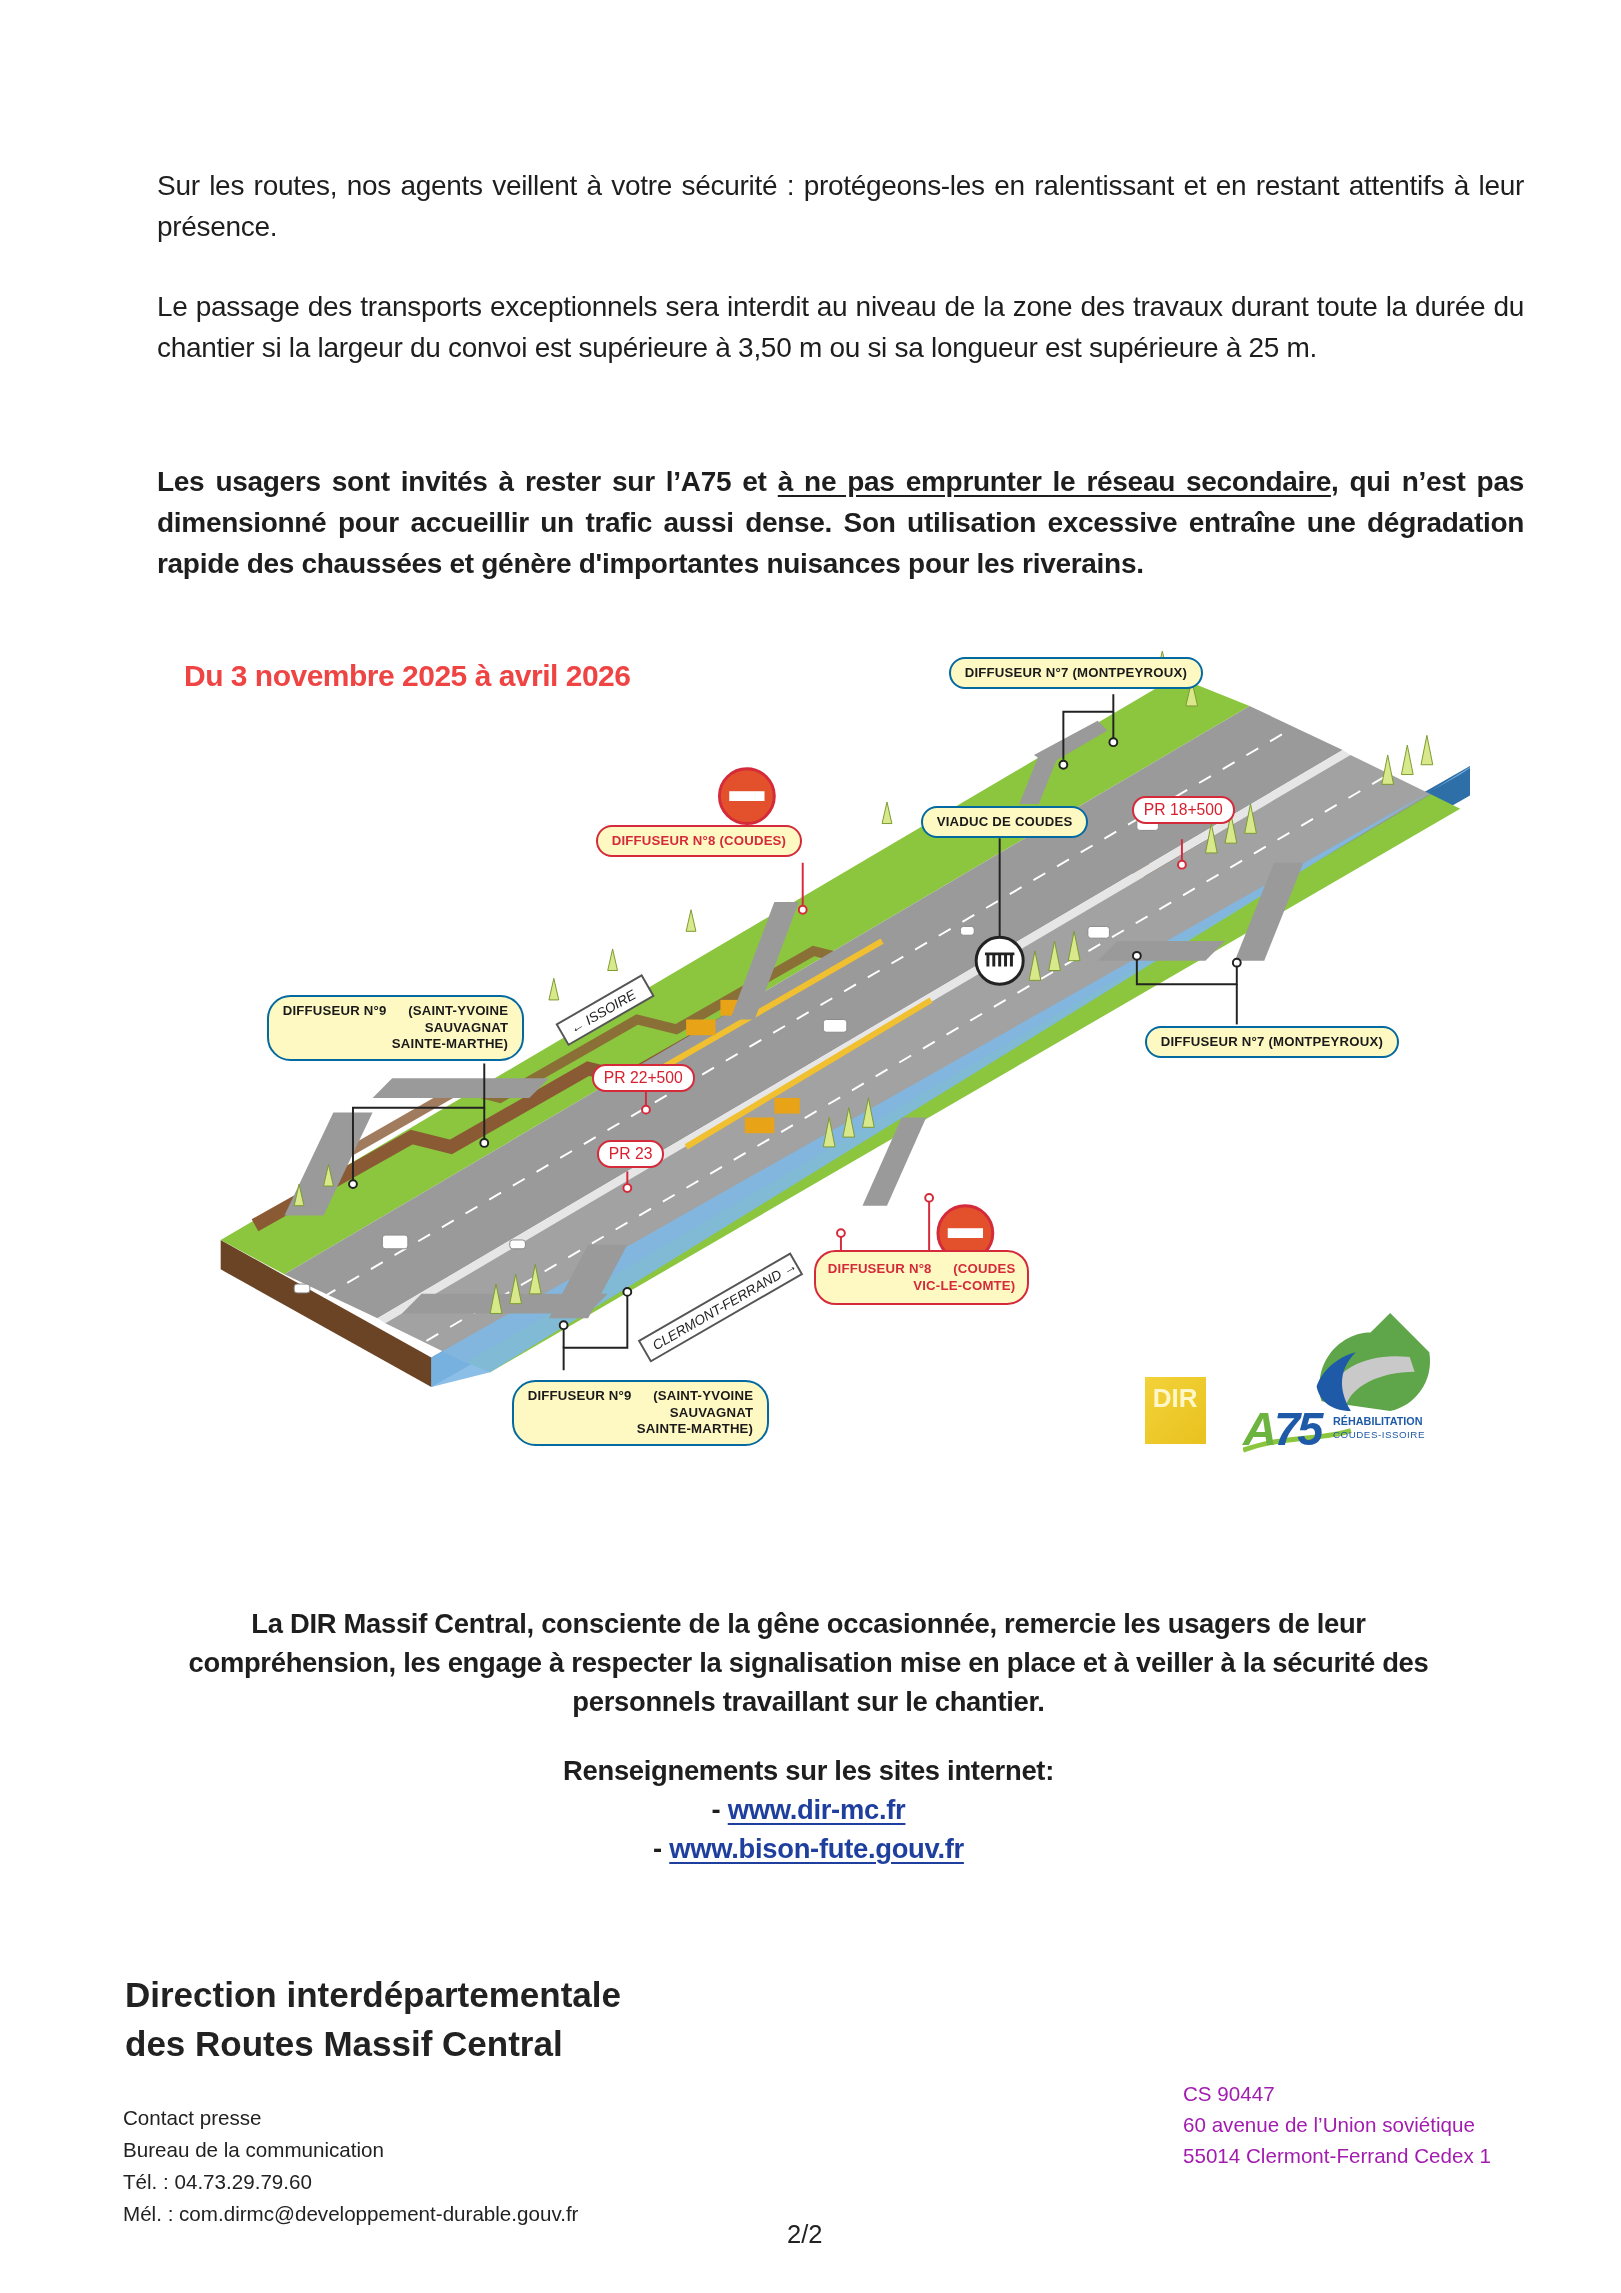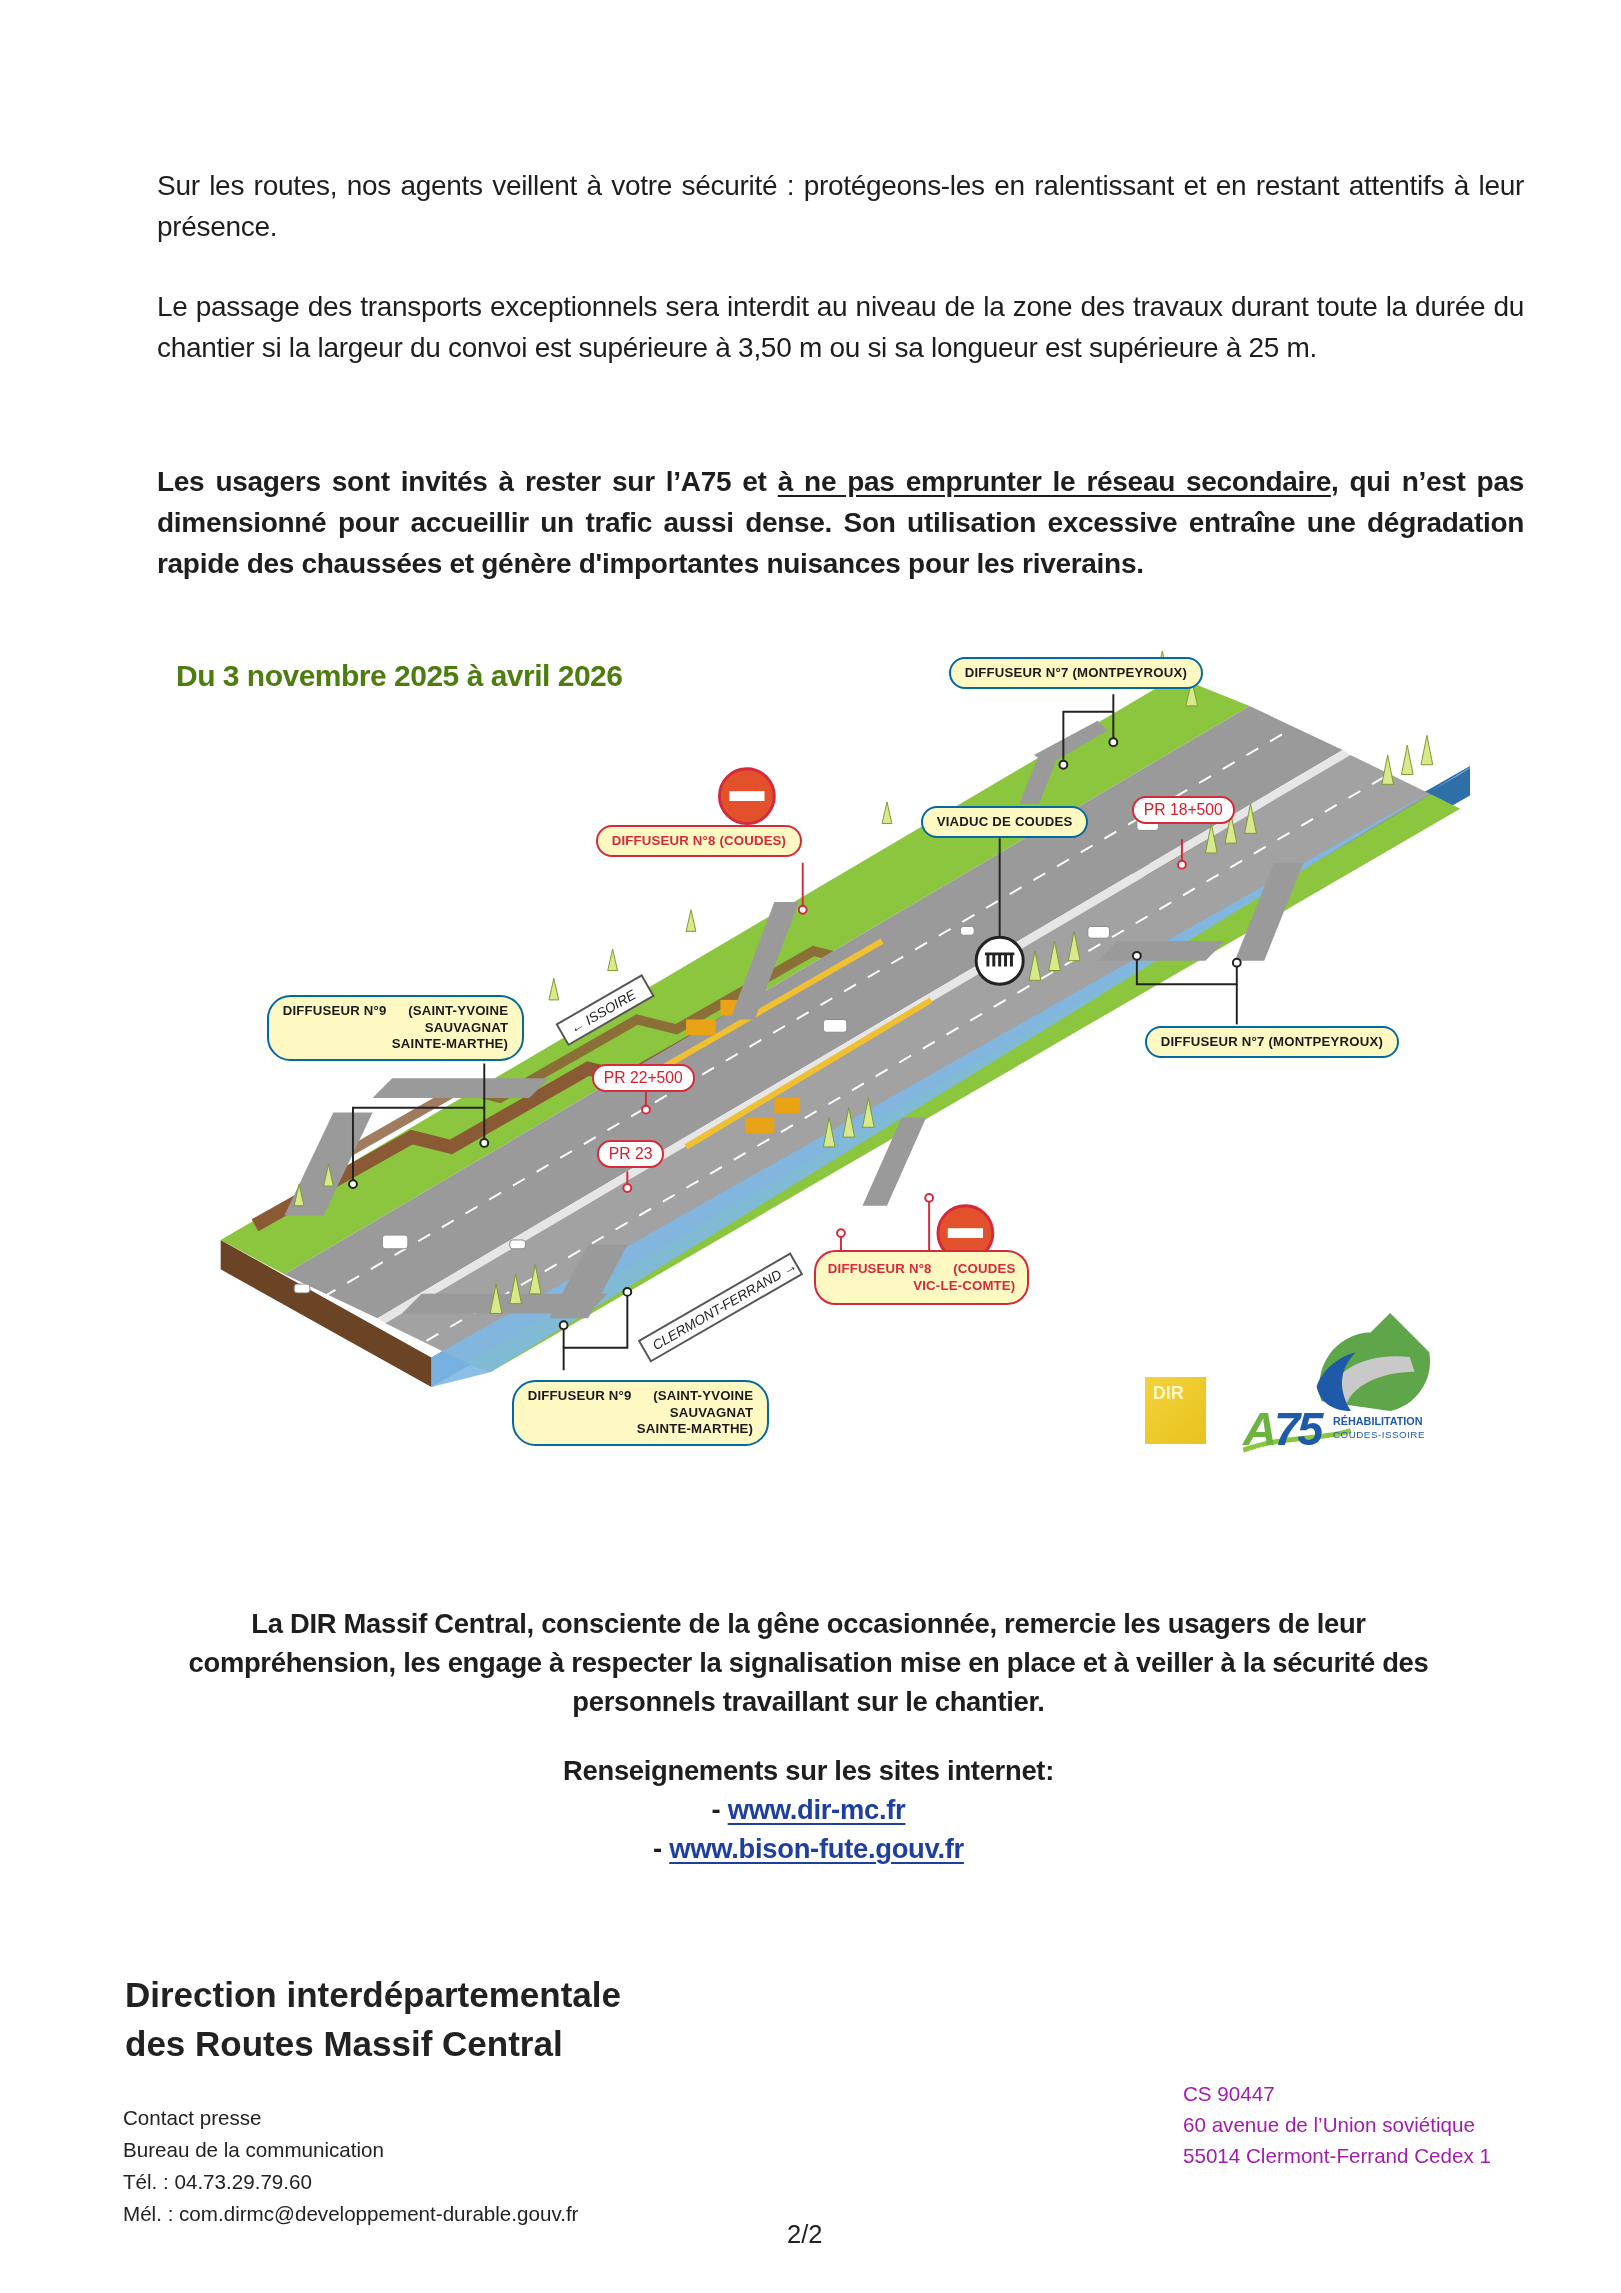--- a/index.html
+++ b/index.html
@@ -4,41 +4,41 @@
 <style>
   html, body { margin:0; padding:0; background:#ffffff; }
   body { width:1621px; height:2294px; position:relative; overflow:hidden;
          font-family:"Liberation Sans", sans-serif; color:#1e1e1e; }
   .para { position:absolute; left:157px; width:1367px; font-size:28px; line-height:41px;
           font-family:"Liberation Sans", sans-serif; letter-spacing:-0.3px; text-align:justify; }
   .para p { margin:0; }
   .bold { font-weight:bold; }
   .u { text-decoration:underline; text-underline-offset:3.9px; }
   .diagram { position:absolute; left:157px; top:647px; width:1313px; height:843px; }
-  .date-title { position:absolute; left:176px; top:659px; color:#4d7c0f; font-size:30px;
+  .date-title { position:absolute; left:184px; top:659px; color:#ef4444; font-size:30px;
                 font-weight:bold; letter-spacing:-0.5px; }
   .label { position:absolute; background:#fef9c3; border:2px solid #0369a1; border-radius:17.6px;
            font-size:13.2px; font-weight:bold; letter-spacing:0.2px; padding:5.9px 13.7px; color:#1a1a1a;
            white-space:nowrap; line-height:16.7px; }
   .label.red { border-color:#d42a3a; color:#d42a3a; }
   .label .row { display:flex; justify-content:space-between; gap:21.6px; }
   .label .right { text-align:right; }
   .pr { position:absolute; background:#fff; border:2px solid #d42a3a; border-radius:13.7px; color:#d9202f;
         font-weight:normal; font-size:15.7px; padding:2.9px 9.8px; white-space:nowrap; }
   .closing { position:absolute; left:147px; width:1323px; text-align:center; font-weight:bold;
              font-size:27.4px; line-height:39px; letter-spacing:-0.3px; }
   .closing p { margin:0; }
   .link { color:#1f3f9e; text-decoration:underline; text-underline-offset:3.9px; }
   .org { position:absolute; left:125px; top:1970px; font-size:35px; font-weight:bold; line-height:49px; color:#222; }
   .contact { position:absolute; left:123px; top:2102px; font-size:20.6px; line-height:32px; color:#222; }
   .address { position:absolute; left:1183px; top:2078px; font-size:20.6px; line-height:31px; color:#a21caf; }
   .pagenum { position:absolute; left:787px; top:2220px; font-size:25.5px; color:#222; }
   .logo-dir { position:absolute; left:1145px; top:1377px; width:61px; height:67px;
               background:linear-gradient(135deg,#f3d23a,#e8c21e); }
-  .logo-dir span { position:absolute; left:7.8px; top:5.9px; color:#fff7c8; font-weight:bold; font-size:18px; }
+  .logo-dir span { position:absolute; left:7.8px; top:5.9px; color:#fff7c8; font-weight:bold; font-size:26px; }
   .logo-a75 { position:absolute; left:1243px; top:1313px; width:206px; height:147px; }
   .logo-a75 .txt-a75 { position:absolute; left:0; top:88px; font-size:47px; font-weight:bold; font-style:italic;
                        color:#6cb33f; letter-spacing:-2.9px; }
   .logo-a75 .txt-a75 b { color:#1e5aa8; }
   .logo-a75 .rehab { position:absolute; left:90px; top:102px; font-size:10.8px; font-weight:bold; color:#1e5aa8; }
   .logo-a75 .coudes { position:absolute; left:90px; top:116px; font-size:9.8px; color:#1e5aa8; letter-spacing:0.5px; }
 </style>
 </head>
 <body>
 

